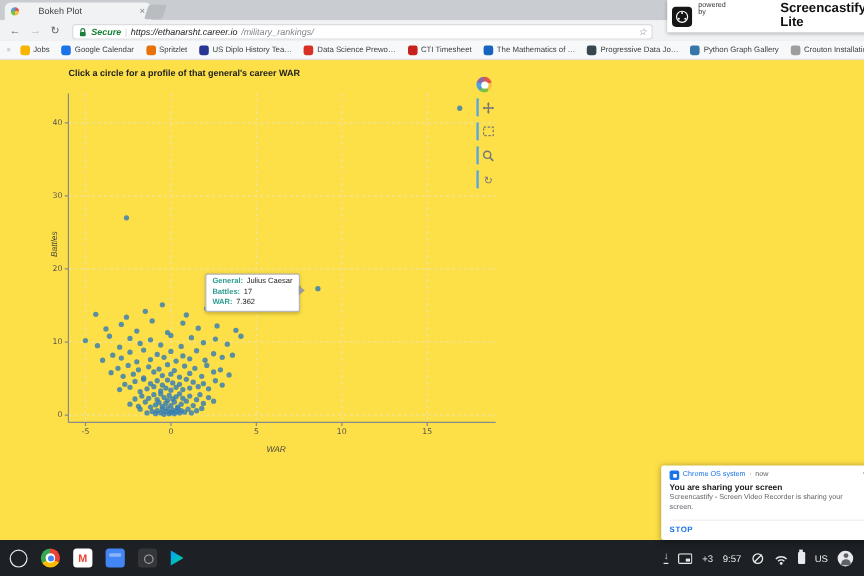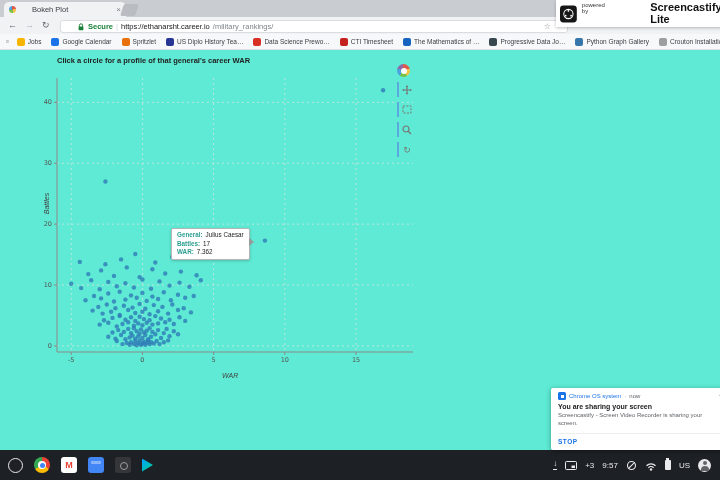--- a/index.html
+++ b/index.html
@@ -16,21 +16,21 @@
   .tab-close{font-size:8px;color:#80868b;line-height:1;}
   .newtab{position:absolute;left:122px;top:4px;width:15px;height:12px;background:#b9bcc1;
        transform:skewX(-18deg);border-radius:2px;}
 
   .toolbar{position:absolute;left:0;top:17px;width:720px;height:17px;background:#f1f2f4;
        display:flex;align-items:center;border-bottom:1px solid #e0e2e5;}
   .navbtn{font-size:9px;color:#5f6368;margin-left:8px;line-height:1;}
   .navbtn.disabled{color:#b0b4b9;}
   .omnibox{position:absolute;left:60px;top:3px;width:474px;height:11px;background:#fff;
        border:1px solid #dadce0;border-radius:3px;display:flex;align-items:center;
-       padding:0 16px;gap:3px;font-size:7.5px;white-space:nowrap;overflow:hidden;}
+       padding:0 4px;gap:3px;font-size:7.5px;white-space:nowrap;overflow:hidden;font-style:italic;}
   .secure{color:#188038;font-weight:bold;}
   .url-sep{color:#d0d3d7;}
   .url-host{color:#202124;}
   .url-path{color:#80868b;}
   .omni-star{margin-left:auto;color:#80868b;font-size:8px;}
   .ext-row{position:absolute;left:540px;top:22px;display:flex;gap:5px;}
   .ext{width:10px;height:10px;border-radius:2px;}
   .menu-dots{position:absolute;left:706px;top:21px;font-size:9px;color:#5f6368;}
 
   .bookmarks{position:absolute;left:0;top:34px;width:720px;height:15px;background:#f7f8f9;
@@ -42,21 +42,21 @@
 
   
   .sc-overlay{position:absolute;left:556px;top:0;width:164px;height:27px;background:#fff;
        z-index:50;display:flex;align-items:center;gap:5px;padding:0 4px;
        box-shadow:0 1px 3px rgba(0,0,0,.25);}
   .sc-text{display:flex;flex-direction:row;line-height:1.05;gap:44px;}
   .sc-powered{font-size:6px;color:#333;}
   .sc-brand{font-size:11px;font-weight:bold;color:#111;}
 
   
-  .page{position:absolute;left:0;top:50px;width:720px;height:400px;background:#5eead4;}
+  .page{position:absolute;left:0;top:50px;width:720px;height:400px;background:#fde047;}
   .plot-title{position:absolute;left:57px;top:6px;font-size:7.5px;font-weight:bold;color:#222;}
   .plot-svg{position:absolute;left:44px;top:10px;}
   svg{font-family:"DejaVu Sans",sans-serif;}
   .ylab{position:absolute;left:24px;top:150px;width:44px;text-align:center;
        transform:rotate(-90deg);font-size:7px;font-style:italic;color:#444;}
   .xlab{position:absolute;left:222px;top:322px;font-size:7px;font-style:italic;color:#444;}
 
   .bk-toolbar{position:absolute;left:397px;top:14px;display:flex;flex-direction:column;
        align-items:flex-start;gap:5px;}
   .bk-logo{width:13px;height:13px;border-radius:50%;position:relative;

